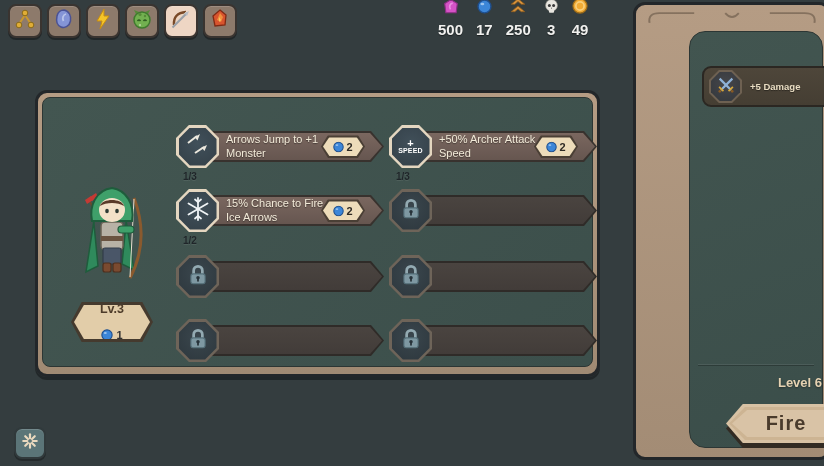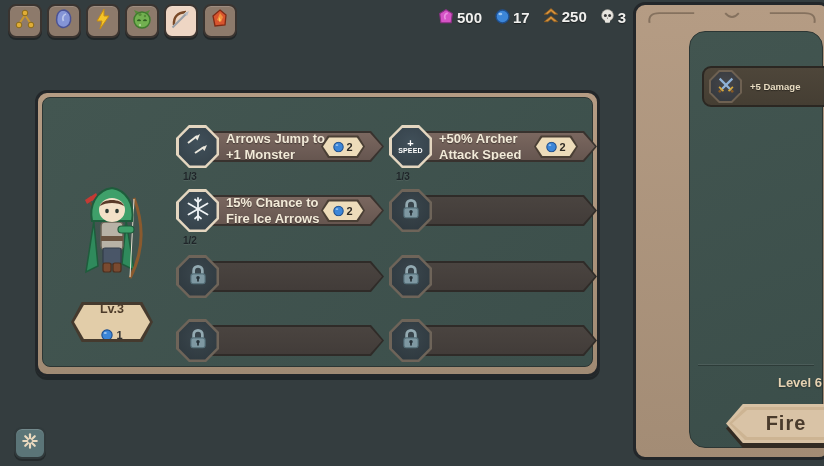--- a/index.html
+++ b/index.html
@@ -13,21 +13,21 @@
   .toolbar{position:absolute;left:8px;top:4px;display:flex;gap:5px;}
   .tool-btn{
     width:34px;height:34px;border-radius:8px;
     background:#8d7a6b;border:2px solid #3a3430;box-sizing:border-box;
     display:flex;align-items:center;justify-content:center;
     box-shadow:0 2px 0 rgba(0,0,0,.35), inset 0 1px 0 rgba(255,255,255,.15);
   }
   .tool-btn.selected{background:#eed6c4;}
   
   .currency-bar{position:absolute;left:438px;top:7px;height:22px;display:flex;gap:13px;align-items:center;}
-  .currency{display:flex;align-items:flex-start;gap:3px;}
+  .currency{display:flex;align-items:center;gap:3px;flex-direction:column;}
   .currency .val{color:#f0f0ee;font-weight:bold;font-size:15px;text-shadow:0 1px 1px rgba(0,0,0,.5);}
   
   .main-panel{
     position:absolute;left:35px;top:90px;width:565px;height:287px;
     background:linear-gradient(#b59c84,#a08a73);
     border:3px solid #23272a;border-radius:12px;box-sizing:border-box;
     box-shadow:0 3px 0 rgba(0,0,0,.35);
   }
   .main-panel .panel-inner{
     position:absolute;left:4px;right:4px;top:4px;bottom:7px;
@@ -63,21 +63,21 @@
   .bar .fill{
     position:absolute;inset:2px;
     clip-path:polygon(0 0,calc(100% - 12px) 0,100% 50%,calc(100% - 12px) 100%,0 100%);
     background:linear-gradient(#7a675f,#665650);
     display:flex;align-items:center;
   }
   .slot.locked .bar{background:#2f2b28;}
   .slot.locked .bar .fill{background:linear-gradient(#4a4440,#423c39);}
   .bar-text{
     margin-left:28px;width:112px;
-    color:#f2ead8;font-size:13px;font-weight:bold;line-height:1.2;
+    color:#f2ead8;font-size:11px;font-weight:normal;line-height:1.2;
     text-shadow:0 1px 1px rgba(0,0,0,.4);
   }
   .cost-badge{
     position:absolute;right:17px;top:50%;transform:translateY(-50%);
     width:44px;height:23px;
     clip-path:polygon(0 50%,16% 0,84% 0,100% 50%,84% 100%,16% 100%);
     background:#4a3f35;
   }
   .cost-badge .cb-in{
     position:absolute;inset:2px;

